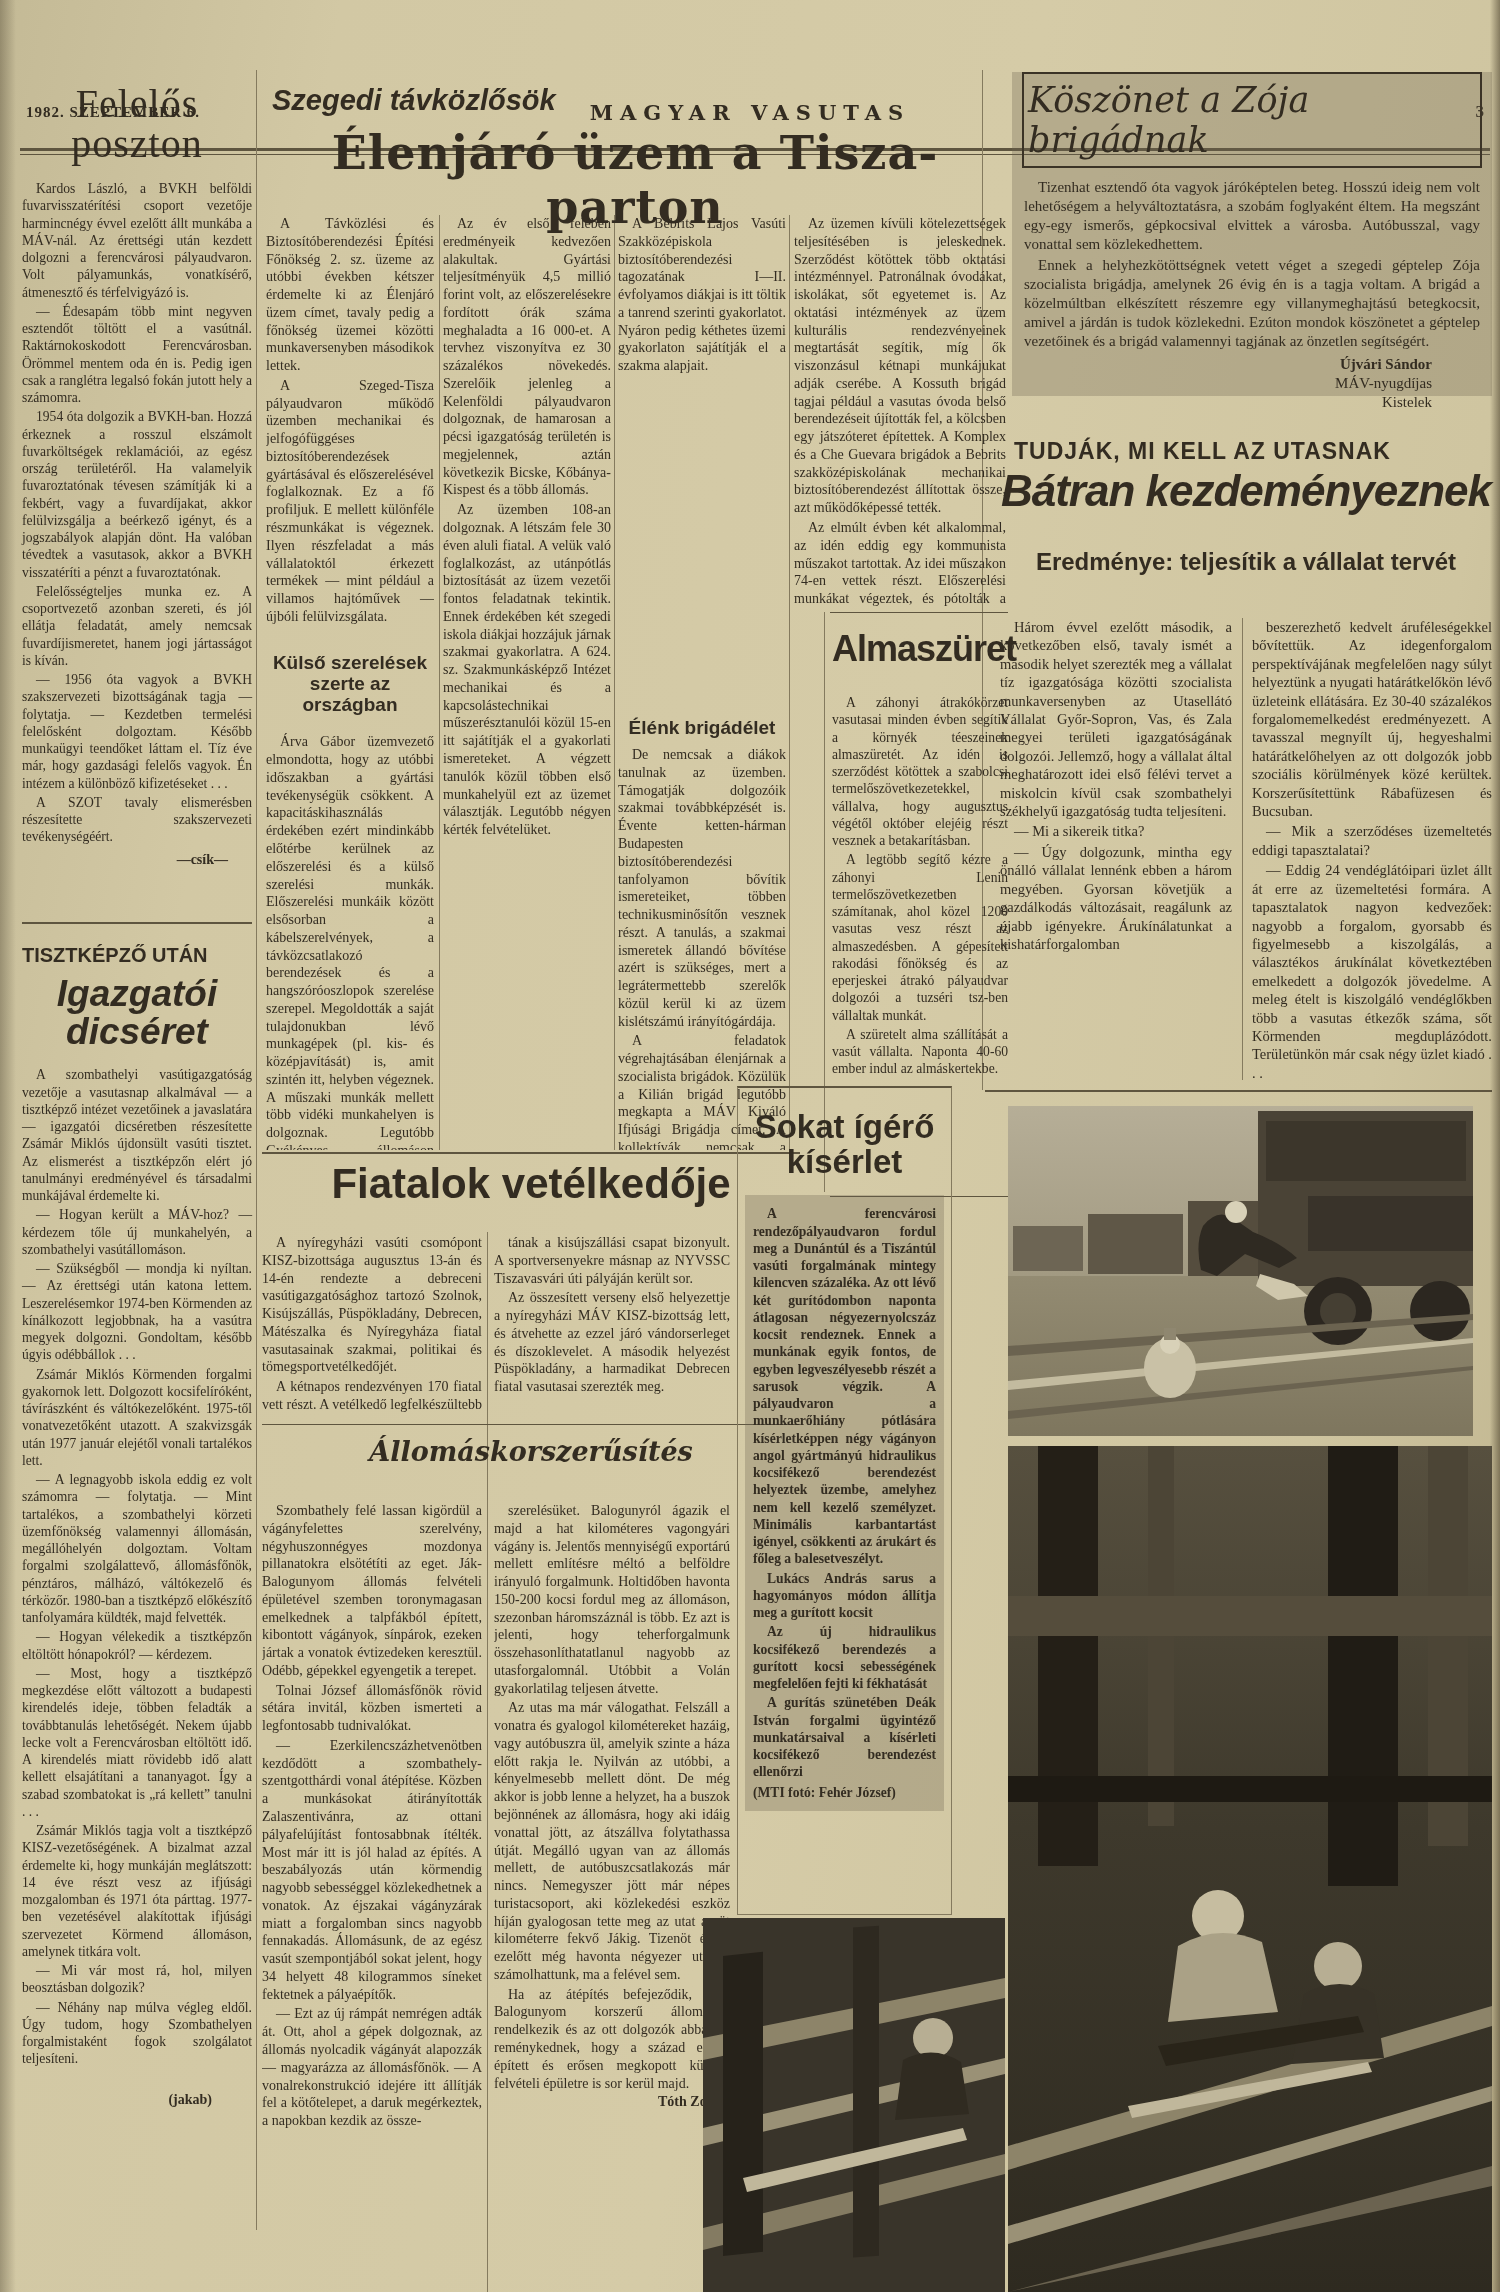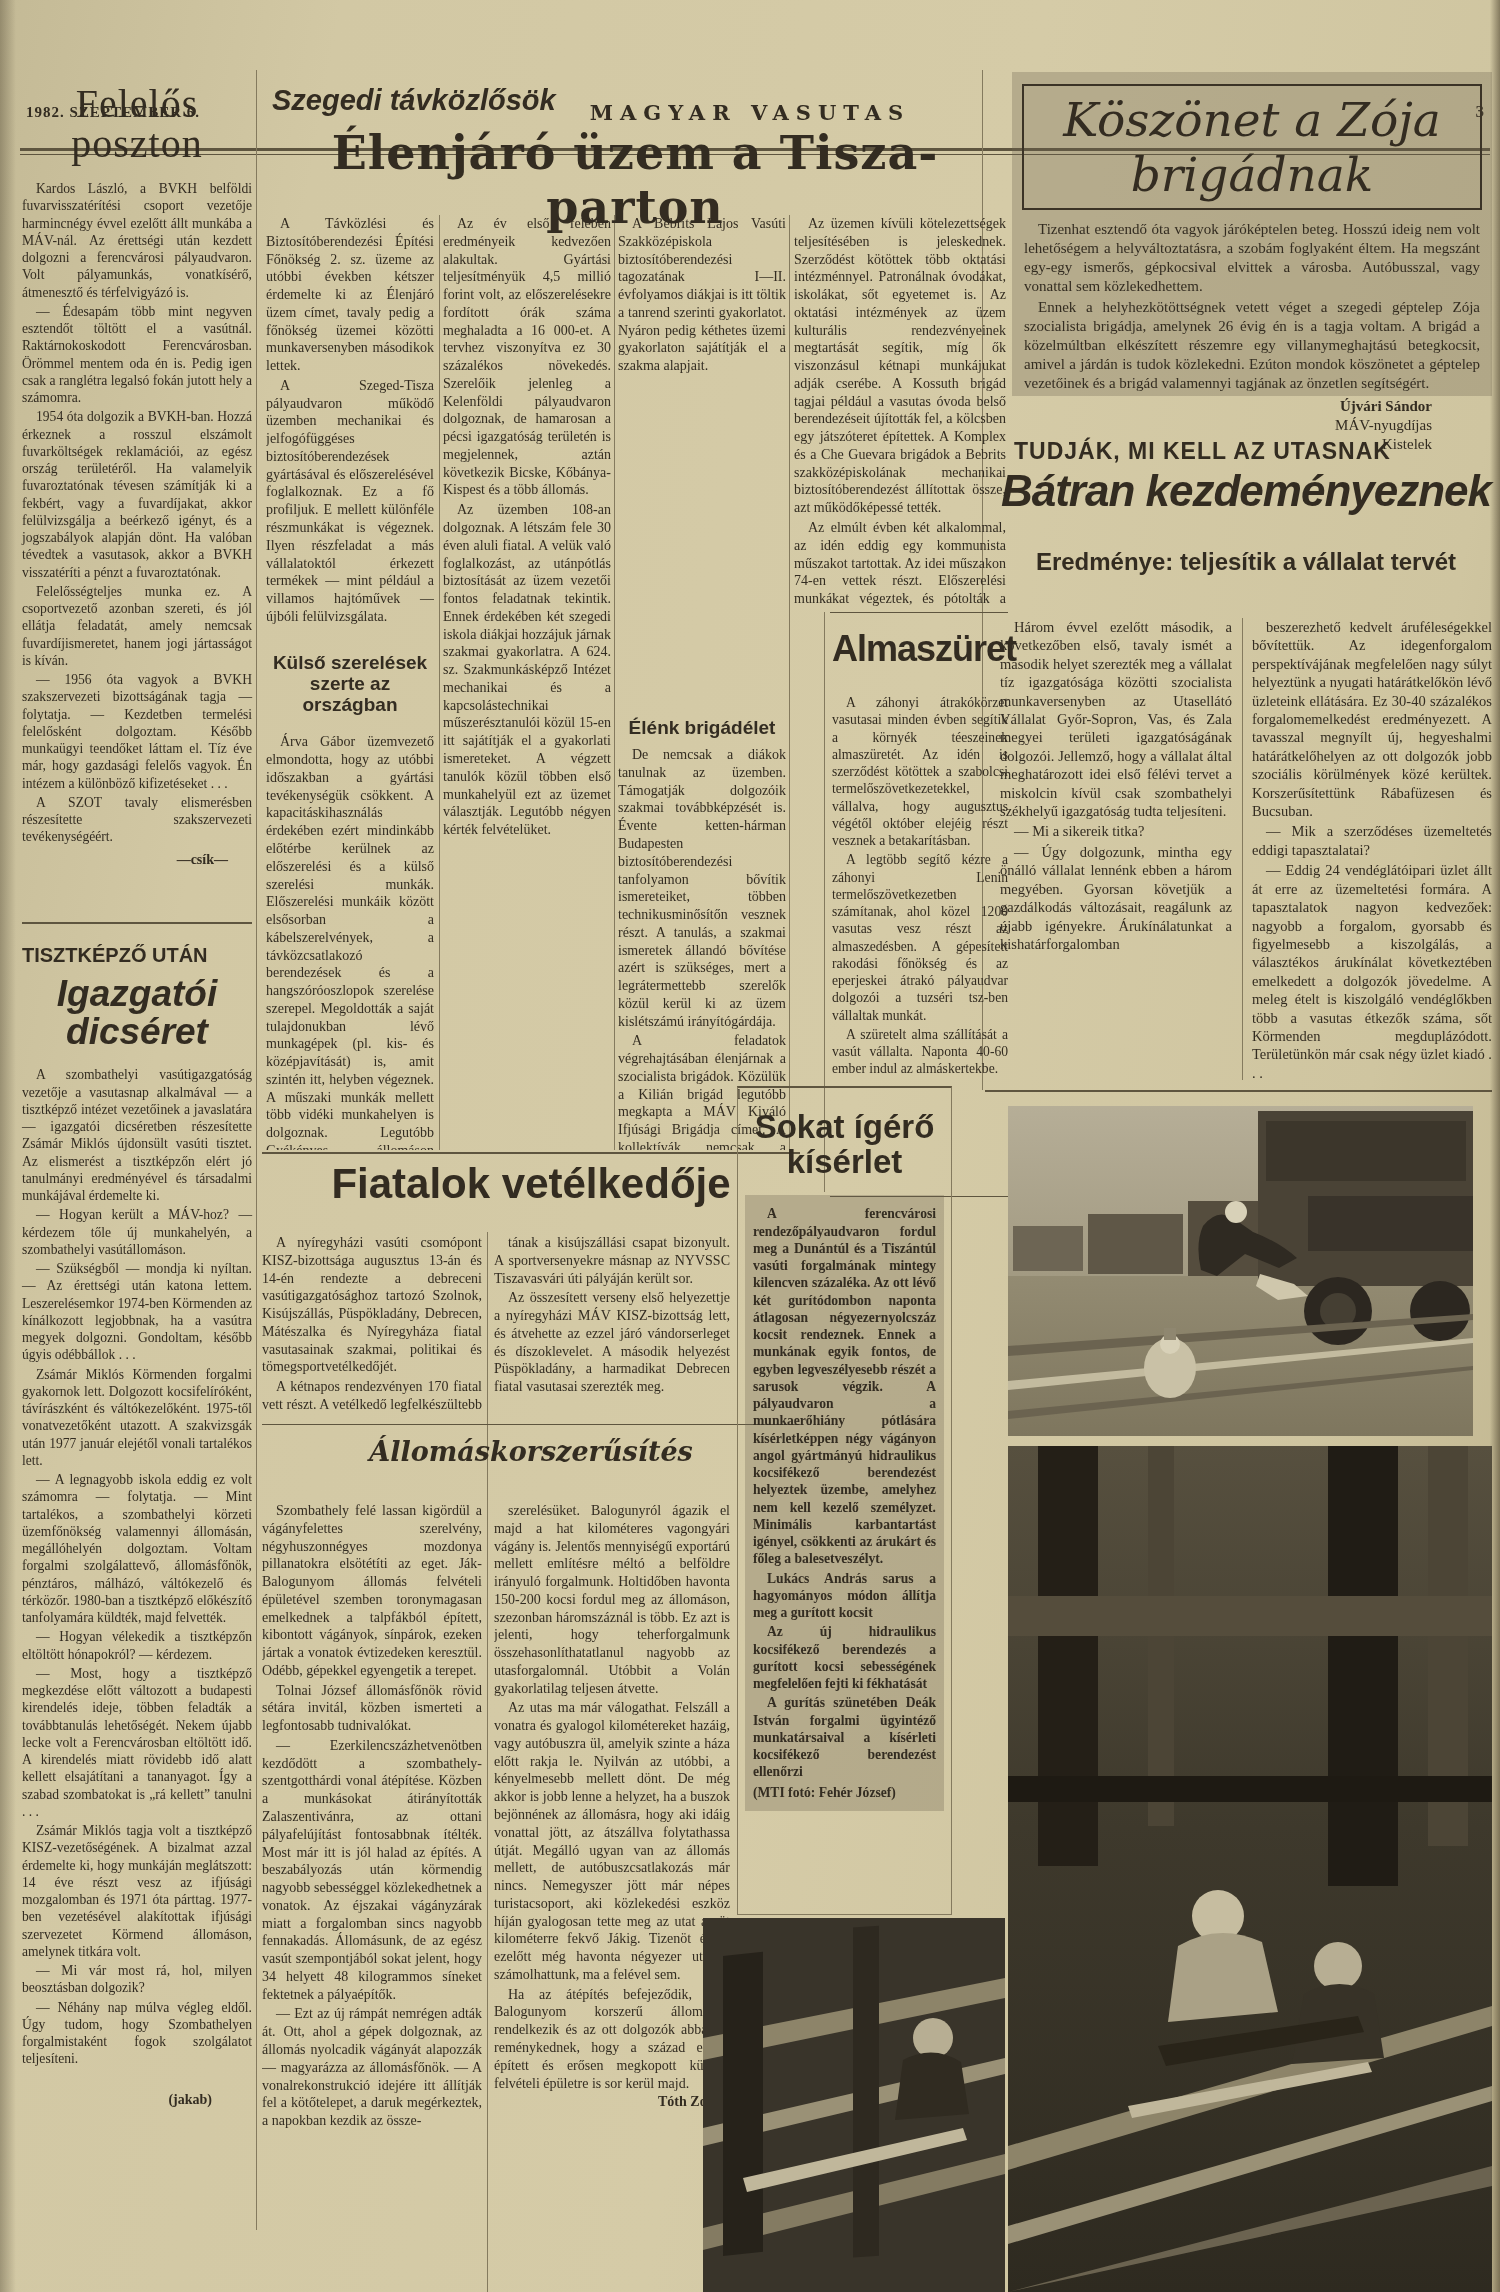--- a/index.html
+++ b/index.html
@@ -165,22 +165,22 @@
           <p>A ferencvárosi rendezőpályaudvaron fordul meg a Dunántúl és a Tiszántúl vasúti forgalmának mintegy kilencven százaléka. Az ott lévő két gurítódombon naponta átlagosan négyezernyolcszáz kocsit rendeznek. Ennek a munkának egyik fontos, de egyben legveszélyesebb részét a sarusok végzik. A pályaudvaron a munkaerőhiány pótlására kísérletképpen négy vágányon angol gyártmányú hidraulikus kocsifékező berendezést helyeztek üzembe, amelyhez nem kell kezelő személyzet. Minimális karbantartást igényel, csökkenti az árukárt és főleg a balesetveszélyt.</p>
           <p>Lukács András sarus a hagyományos módon állítja meg a gurított kocsit</p>
           <p>Az új hidraulikus kocsifékező berendezés a gurított kocsi sebességének megfelelően fejti ki fékhatását</p>
           <p>A gurítás szünetében Deák István forgalmi ügyintéző munkatársaival a kísérleti kocsifékező berendezést ellenőrzi</p>
         </div>
       <div style="font-weight:bold;font-size:13.6px;margin-top:4px;">(MTI fotó: Fehér József)</div>
     </div>
   </div>
 
   <div class="abs gray-panel" style="left:1012px;top:72px;width:480px;height:324px;">
-    <div style="margin:12px 10px 0 10px;border:2px solid #3b3326;padding:6px 4px;text-align:center;
-                font-style:italic;font-size:47px;font-family:'DejaVu Serif',serif;">Köszönet a Zója brigádnak</div>
+    <div style="margin:0 10px 0 10px;border:2px solid #3b3326;padding:6px 4px;text-align:left;
+                font-style:italic;font-size:35px;font-family:'DejaVu Serif',serif;">Köszönet a Zója brigádnak</div>
     <div class="body-text" style="font-size:15px;margin:10px 12px 0 12px;">
         <p>Tizenhat esztendő óta vagyok járóképtelen beteg. Hosszú ideig nem volt lehetőségem a helyváltoztatásra, a szobám foglyaként éltem. Ha megszánt egy-egy ismerős, gépkocsival elvittek a városba. Autóbusszal, vagy vonattal sem közlekedhettem.</p>
         <p>Ennek a helyhezkötöttségnek vetett véget a szegedi géptelep Zója szocialista brigádja, amelynek 26 évig én is a tagja voltam. A brigád a közelmúltban elkészített részemre egy villanymeghajtású betegkocsit, amivel a járdán is tudok közlekedni. Ezúton mondok köszönetet a géptelep vezetőinek és a brigád valamennyi tagjának az önzetlen segítségért.</p>
       </div>
     <div style="margin:4px 60px 0 0;text-align:right;font-size:15px;line-height:1.25;">
       <div style="font-weight:bold;">Újvári Sándor</div>
       <div>MÁV-nyugdíjas</div>
       <div>Kistelek</div>
     </div>
   </div>

